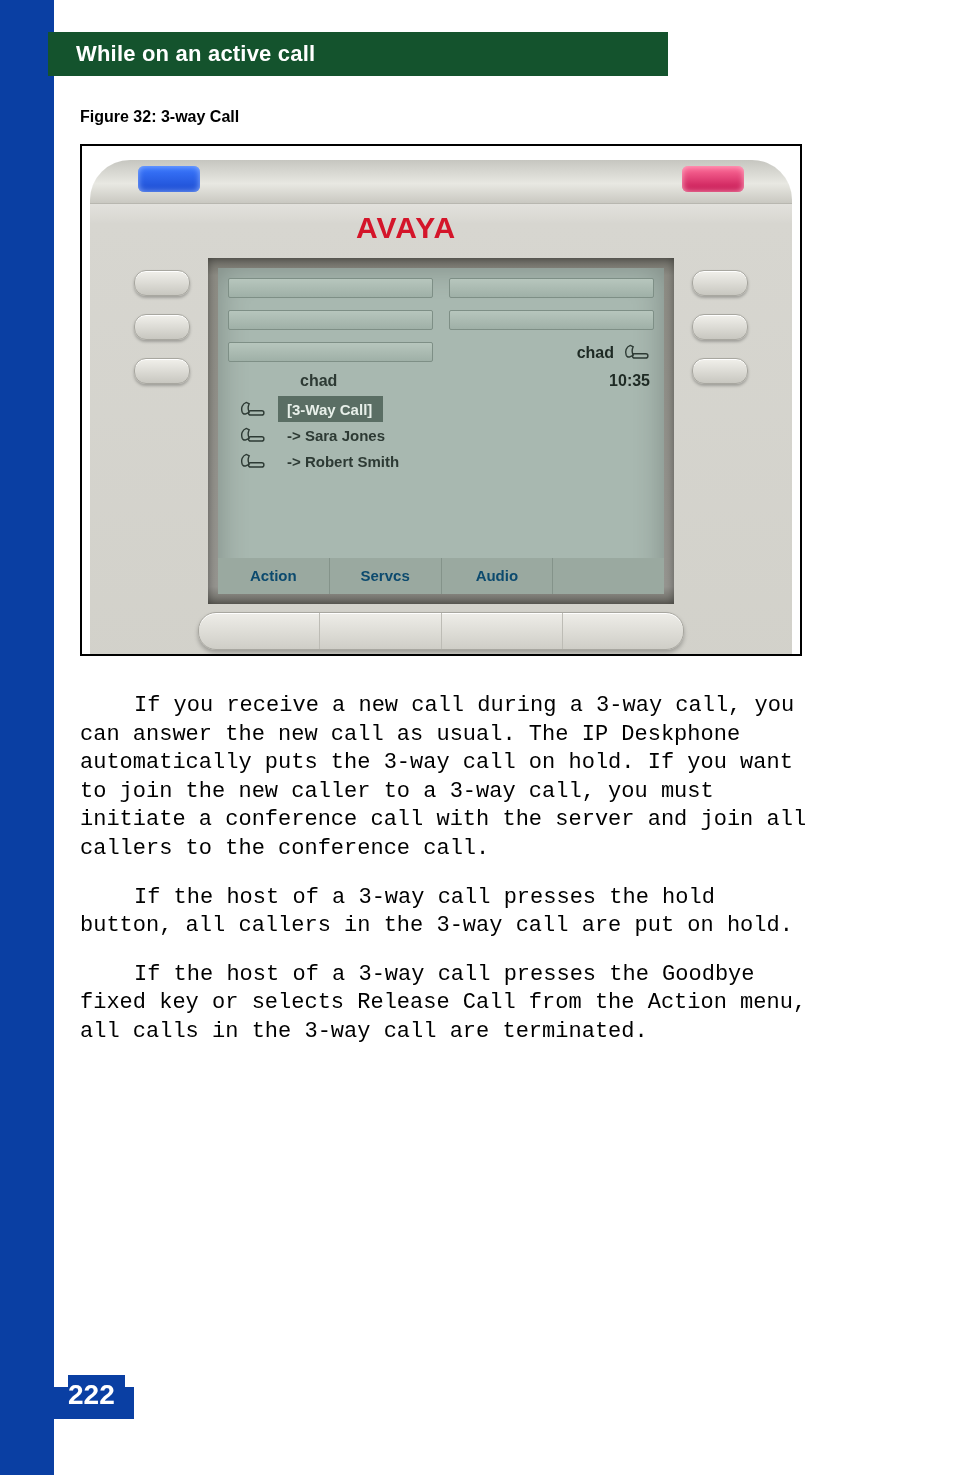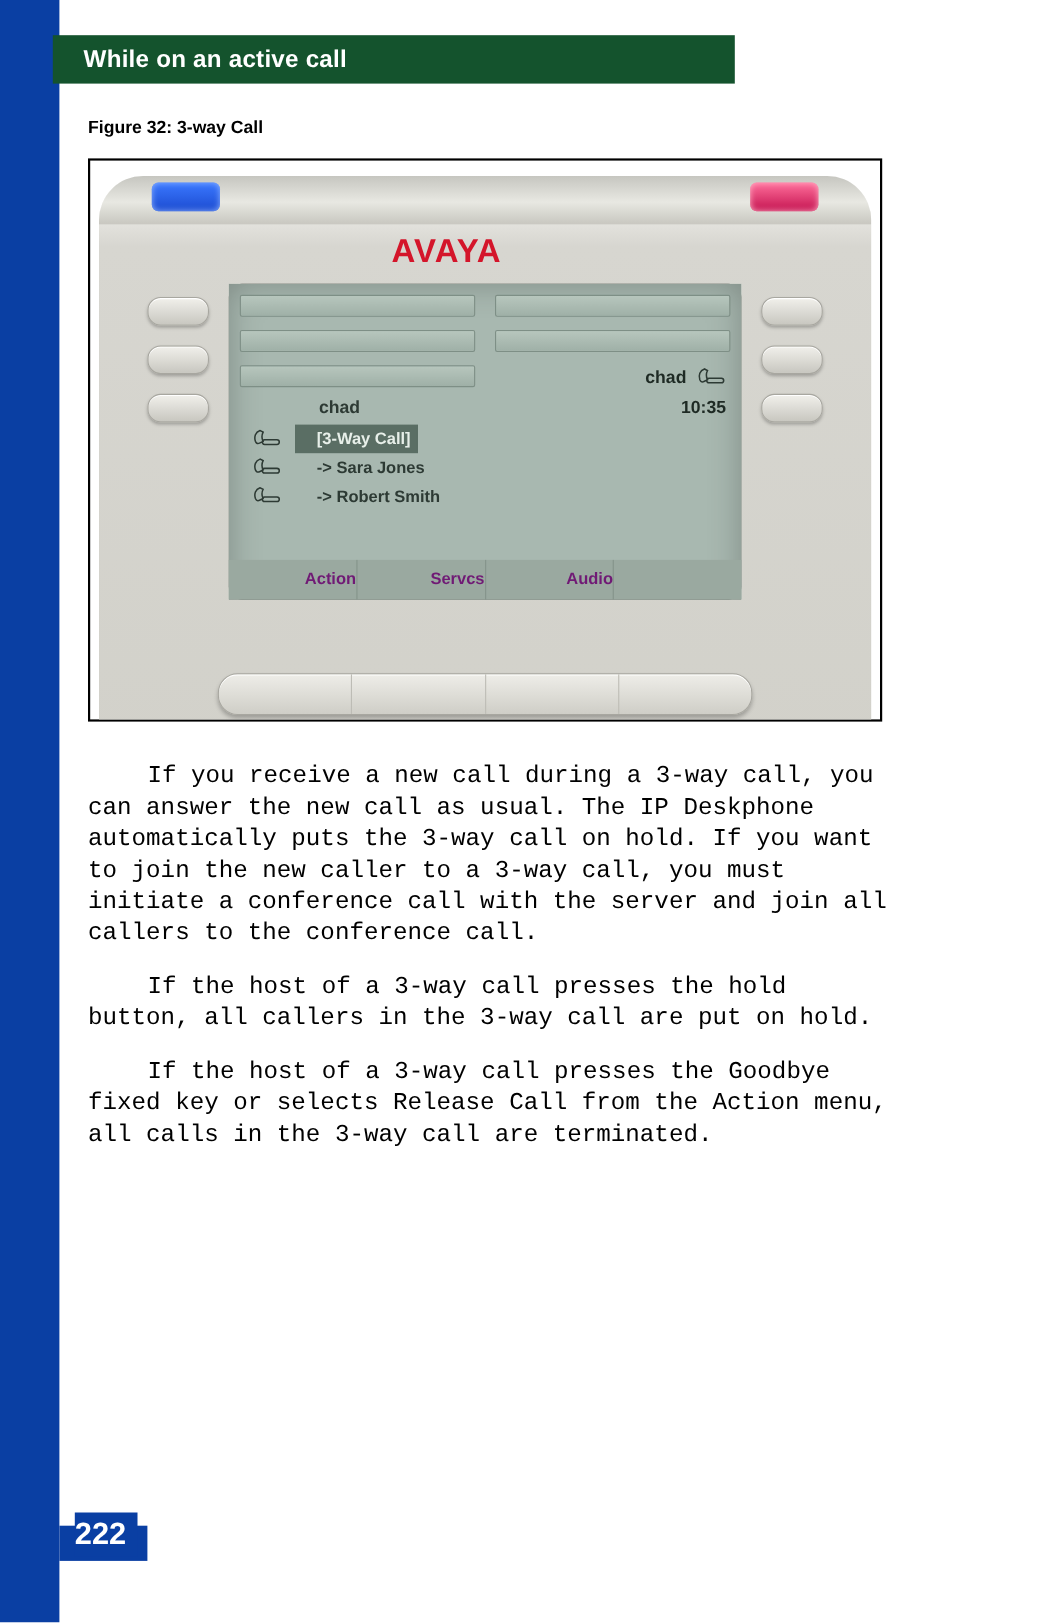--- a/index.html
+++ b/index.html
@@ -24,49 +24,49 @@
 
   .logo { position:absolute; top:50px; left:0; right:0; text-align:center; }
   .logo svg { display:inline-block; }
 
   .side-btn { position:absolute; width:56px; height:26px; border-radius:12px;
     background: linear-gradient(180deg,#f1f0eb,#c8c7c0); border:1px solid #a8a7a0;
     box-shadow: inset 0 1px 0 #fff, 0 2px 3px rgba(0,0,0,.25); }
   .side-btn.l1{ left:44px; top:110px; } .side-btn.l2{ left:44px; top:154px; } .side-btn.l3{ left:44px; top:198px; }
   .side-btn.r1{ right:44px; top:110px;} .side-btn.r2{ right:44px; top:154px;} .side-btn.r3{ right:44px; top:198px;}
 
-  .screen-bezel { position:absolute; left:118px; right:118px; top:98px; height:287px;
+  .screen-bezel { position:absolute; left:118px; right:118px; top:98px; height:346px;
     background: linear-gradient(180deg,#6b6a63,#8d8c84 5%,#969590 95%,#6b6a63);
-    border-radius:12px; box-shadow: inset 0 0 10px rgba(0,0,0,.4); }
+    border-radius:0; padding:10px; box-shadow: inset 0 0 10px rgba(0,0,0,.4); }
   .screen { width:100%; height:100%; background:#a8b8b0;
     box-shadow: inset 0 0 30px rgba(0,0,0,.25); position:relative; font-family: Arial, sans-serif; color:#2d3a34; }
 
   .shelf { position:absolute; left:10px; right:10px; height:20px; background: linear-gradient(180deg,#b7c6bd,#9fb0a7);
     border:1px solid #7e8f86; border-radius:2px; }
   .shelf.s0{ top:10px; } .shelf.s0.half{ left:10px; right:auto; width:46%; }
   .shelf.s0.halfR{ left:auto; right:10px; width:46%; }
   .shelf.s1L{ top:42px; left:10px; right:auto; width:46%; }
   .shelf.s1R{ top:42px; left:auto; right:10px; width:46%; }
   .shelf.s2L{ top:74px; left:10px; right:auto; width:46%; }
 
   .status-row { position:absolute; top:74px; right:14px; font-weight:bold; color:#1e2a24; font-size:16px; display:flex; align-items:center; gap:8px; }
   .time-row   { position:absolute; top:104px; right:14px; font-weight:bold; color:#1e2a24; font-size:16px; }
   .name-row   { position:absolute; top:104px; left:82px; font-weight:bold; color:#2d3a34; font-size:16px; }
 
   .hand-icon { display:inline-block; }
   .hand-icon svg { width:28px; height:18px; }
 
   .list { position:absolute; top:128px; left:16px; right:16px; }
-  .list-row { display:flex; align-items:center; gap:26px; height:26px; padding:0 4px; font-size:15px; font-weight:bold; color:#2d3a34; }
+  .list-row { display:flex; align-items:center; gap:15px; height:26px; padding:0 4px; font-size:15px; font-weight:bold; color:#2d3a34; }
   .list-row .lbl { margin-left:6px;text-align:right; }
   .list-row.sel .pill { background:#5a6e64; color:#e7efe9; padding:2px 6px; border-radius:2px; display:inline-block; }
   .list-row.sel { background: linear-gradient(90deg, transparent 0 44px, #5a6e64 44px 36%, transparent 36%); }
 
   .softkeys { position:absolute; left:0; right:0; bottom:0; height:36px; background:#9aa9a0; display:flex; }
-  .softkeys .sk { flex:1; text-align:right; line-height:36px; font-weight:bold; color:#701a75; font-size:15px; border-right:1px solid #84938a; }
+  .softkeys .sk { flex:1; text-align:center; line-height:36px; font-weight:bold; color:#0c4a6e; font-size:15px; border-right:1px solid #84938a; }
   .softkeys .sk:last-child{ border-right:none; }
 
   .bottom-keys { position:absolute; left:108px; right:108px; top:452px; height:38px;
     background: linear-gradient(180deg,#eeede8,#cfcec7); border-radius:18px; border:1px solid #a8a7a0;
     box-shadow: inset 0 1px 0 #fff, 0 3px 4px rgba(0,0,0,.25); display:flex; }
   .bottom-keys .seg{ flex:1; border-right:1px solid #bdbcb5; }
   .bottom-keys .seg:last-child{ border-right:none; }
 
   .body-text { margin-top: 36px; font-size: 22px; line-height: 1.3; color:#000; font-family: Liberation Mono, monospace; }
   .body-text p { margin-bottom: 20px; text-indent: 54px; }

